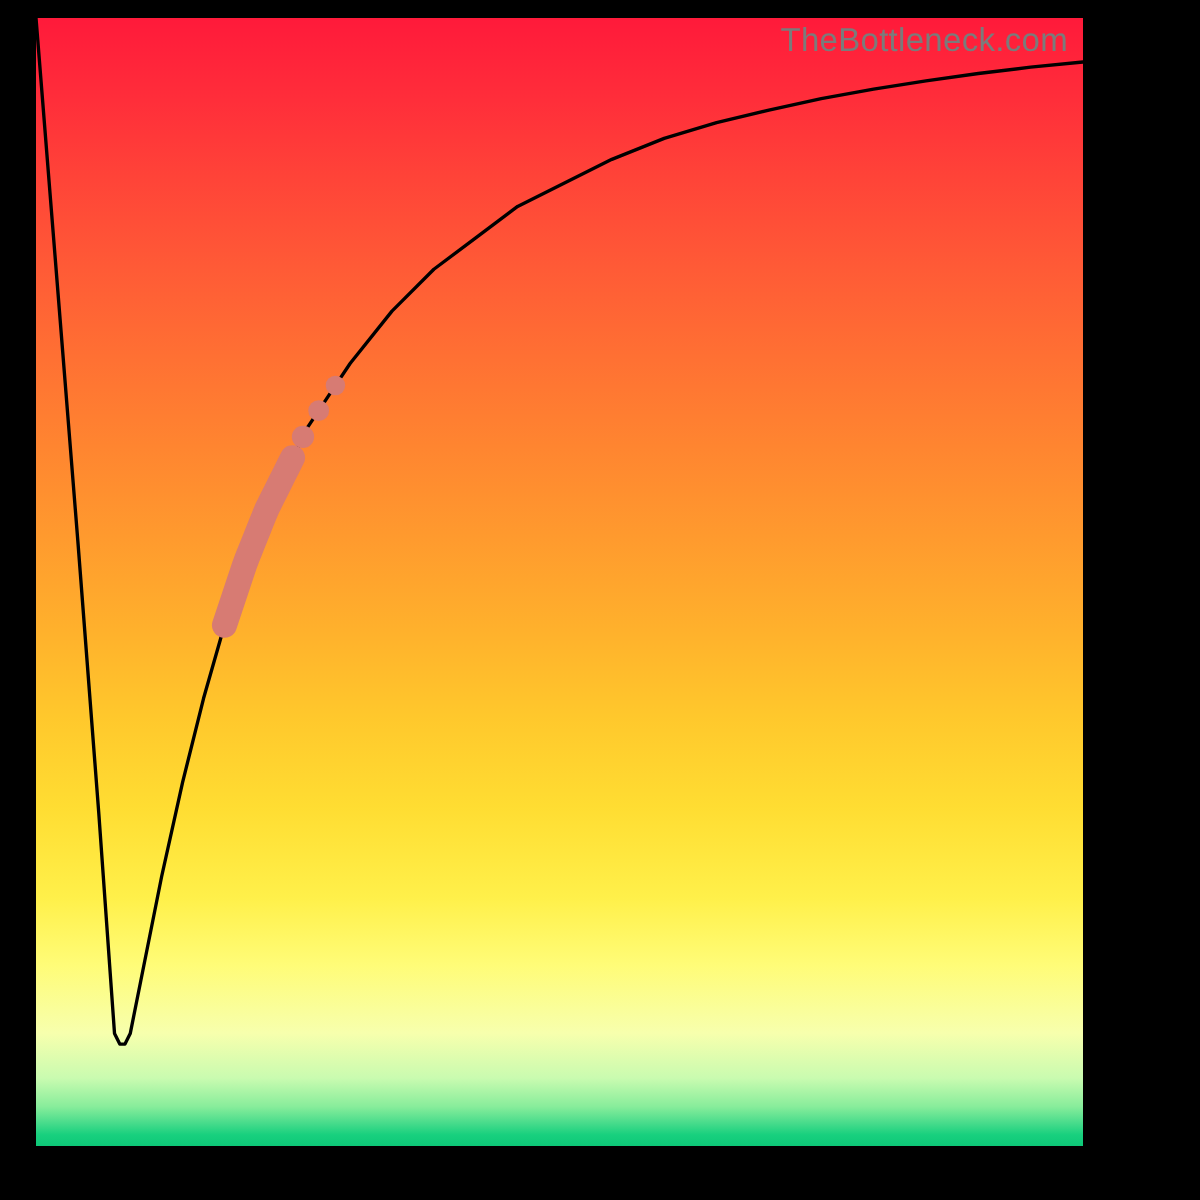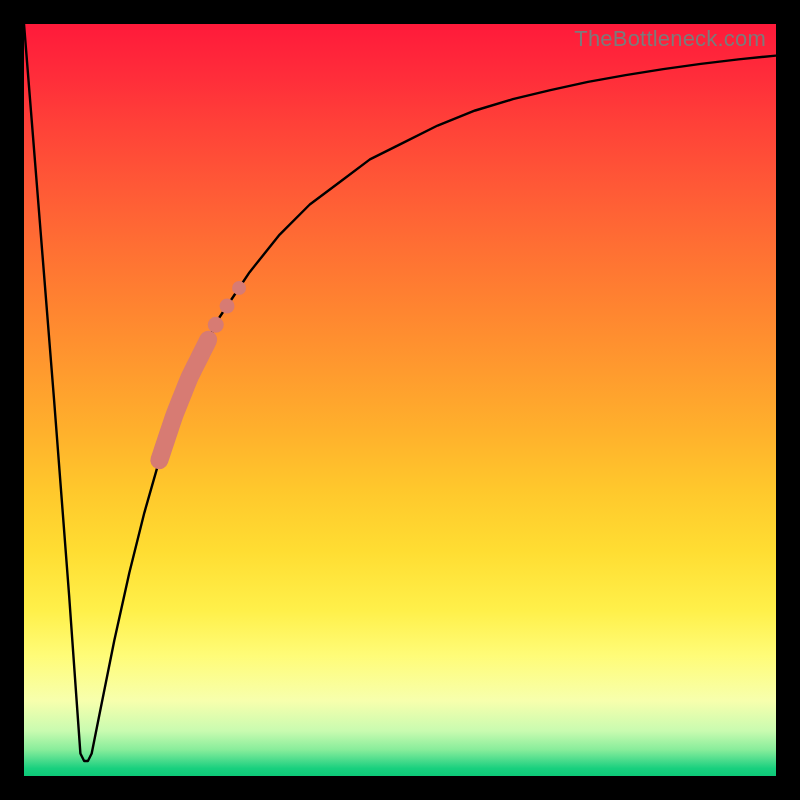--- a/index.html
+++ b/index.html
@@ -12,22 +12,22 @@
     font-family: Arial, Helvetica, sans-serif;
   }
   .frame {
     position: absolute;
     inset: 0;
     background: #000;
   }
   .plot {
     position: absolute;
     left: 24px;
-    top: 24px;
-    width: 752px;
+    top: 12px;
+    width: 698px;
     height: 752px;
     overflow: hidden;
   }
   .gradient {
     position: absolute;
     inset: 0;
     background: linear-gradient(to bottom,
       #ff1a3a 0%,
       #ff2d3a 7%,
       #ff4338 14%,

